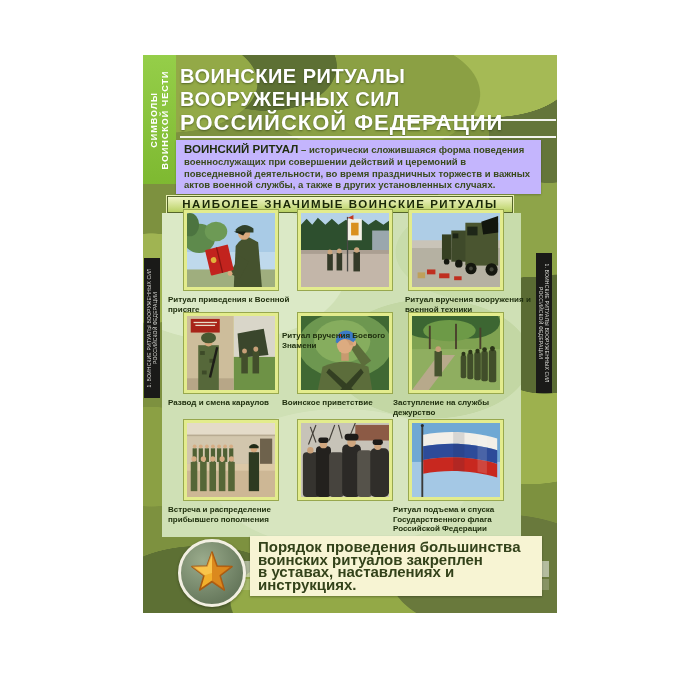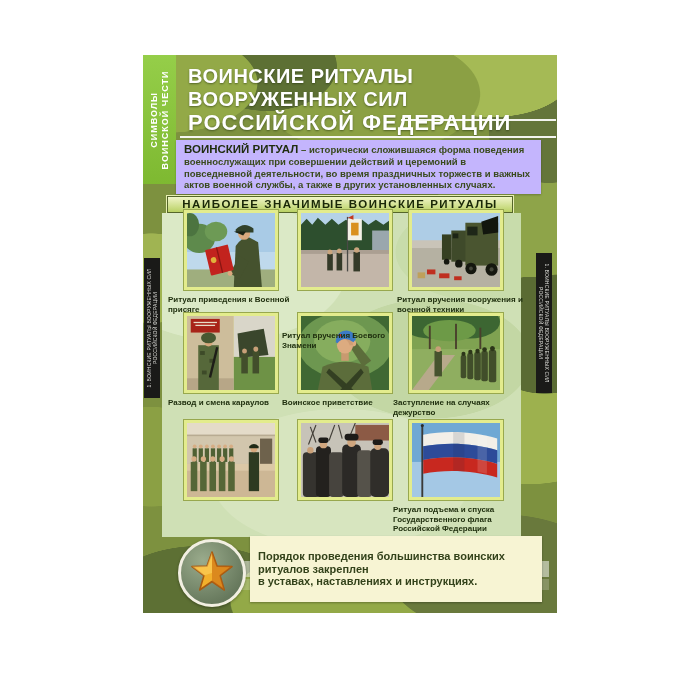--- a/index.html
+++ b/index.html
@@ -38,21 +38,21 @@
   }
   .corner-banner-text{
     position:absolute;left:50%;top:50%;
     transform:translate(-50%,-50%) rotate(-90deg);
     width:129px;text-align:center;color:#ffffff;font-weight:bold;
     font-size:9px;line-height:11px;letter-spacing:1px;white-space:nowrap;
   }
   .corner-banner-text span{display:block;}
   .title{position:absolute;left:37px;top:10px;color:#ffffff;font-weight:bold;}
   .title .tl{font-size:20px;line-height:23px;letter-spacing:.5px;
-    text-shadow:0 1px 2px rgba(35,50,15,.55);white-space:nowrap;margin-left:8px;}
+    text-shadow:0 1px 2px rgba(35,50,15,.55);white-space:nowrap;}
   .title .t3{font-size:22px;letter-spacing:1px;}
   .rule{position:absolute;height:2px;background:rgba(255,255,255,.92);}
   .rule-a{left:258px;top:64px;width:155px;}
   .rule-b{left:37px;top:81px;width:376px;}
   .intro-box{
     position:absolute;left:33px;top:85px;width:349px;height:46px;
     background:#c4b5fd;padding:4px 8px;
     color:#394a1c;font-size:9.5px;font-weight:bold;line-height:11.8px;
     box-shadow:0 1px 2px rgba(0,0,0,.25);
   }
@@ -90,22 +90,22 @@
     color:#dfdfda;font-size:5px;line-height:6px;letter-spacing:.2px;white-space:nowrap;
   }
   .edge-strip-l .edge-strip-text{transform:translate(-50%,-50%) rotate(-90deg);}
   .edge-strip-r .edge-strip-text{transform:translate(-50%,-50%) rotate(90deg);}
   .edge-strip-text span{display:block;}
   .band{position:absolute;left:98px;height:16px;width:308px;background:rgba(255,255,255,.5);}
   .band-1{top:506px;}
   .band-2{top:524px;height:11px;background:rgba(255,255,255,.2);}
   .note-box{
     position:absolute;left:107px;top:481px;width:276px;
-    background:#f7f4d3;padding:14px 8px;
-    color:#33421a;font-size:11px;font-weight:bold;line-height:12.5px;
+    background:#f7f4d3;padding:5px 8px;
+    color:#33421a;font-size:15px;font-weight:bold;line-height:12.5px;
     box-shadow:0 1px 2px rgba(0,0,0,.3);
   }
   .note-box span{display:block;}
   .emblem{
     position:absolute;left:35px;top:484px;width:62px;height:62px;border-radius:50%;
     background:radial-gradient(circle at 35% 30%, #9aab8c, #66785c 75%);
     border:3px solid #f2efe2;box-shadow:0 1px 3px rgba(0,0,0,.35);
   }
   .emblem svg{position:absolute;left:7px;top:6px;}
 </style>
@@ -354,24 +354,25 @@
       <path d="M12 12 C38 7 68 9 91 16 L91 28 C68 21 38 19 12 24 Z" fill="#f2efe8"></path>
       <path d="M12 24 C38 19 68 21 91 28 L91 42 C68 35 38 33 12 38 Z" fill="#2d4b99"></path>
       <path d="M12 38 C38 33 68 35 91 42 L91 56 C68 49 38 47 12 52 Z" fill="#c8281f"></path>
       <path d="M44 9 L56 10 L56 50 L44 49 Z" fill="#1a2440" opacity=".12"></path>
       <path d="M70 11 L80 13 L80 52 L70 50 Z" fill="#ffffff" opacity=".14"></path>
     </svg>
   </div>
 
   <div class="cap" style="left:25px;top:240px;">Ритуал приведения к Военной присяге</div>
   <div class="cap" style="left:139px;top:240px;margin-top:36px;">Ритуал вручения Боевого Знамени</div>
-  <div class="cap" style="left:254px;top:240px;">Ритуал вручения вооружения и военной техники</div>
+  <div class="cap" style="left:262px;top:240px;">Ритуал вручения вооружения и военной техники</div>
   <div class="cap" style="left:25px;top:343px;">Развод и смена караулов</div>
   <div class="cap" style="left:139px;top:343px;">Воинское приветствие</div>
-  <div class="cap" style="left:250px;top:343px;">Заступление на случаях дежурство</div>
+  <div class="cap" style="left:250px;top:343px;">Заступление на службы дежурство</div>
+  <div class="cap" style="left:25px;top:450px;">Встреча и распределение прибывшего пополнения</div>
   <div class="cap" style="left:250px;top:450px;">Ритуал подъема и спуска Государственного флага Российской Федерации</div>
 
   <div class="edge-strip edge-strip-l">
     <div class="edge-strip-text">
       <span>1. ВОИНСКИЕ РИТУАЛЫ ВООРУЖЕННЫХ СИЛ</span>
       <span>РОССИЙСКОЙ ФЕДЕРАЦИИ</span>
     </div>
   </div>
   <div class="edge-strip edge-strip-r">
     <div class="edge-strip-text">

